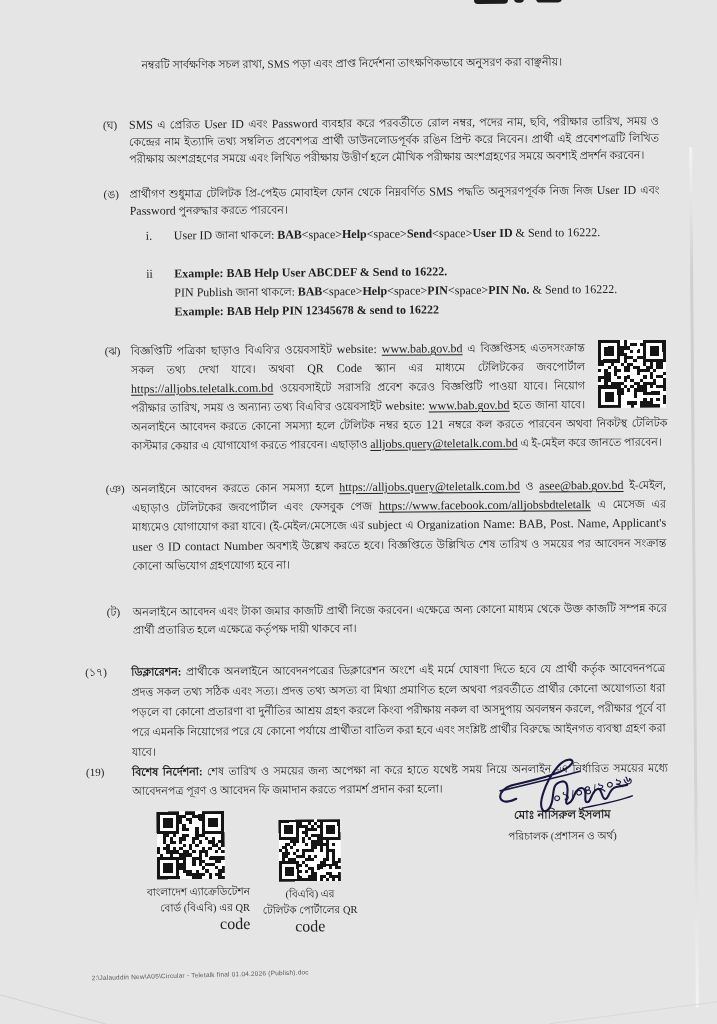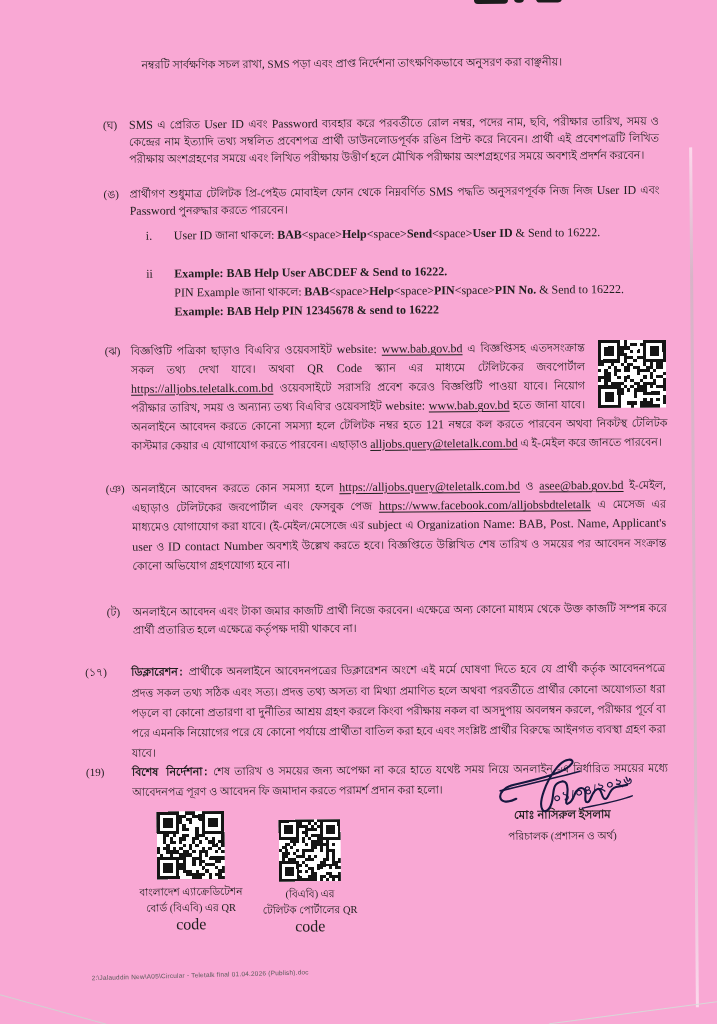--- a/index.html
+++ b/index.html
@@ -1,26 +1,26 @@
 <!DOCTYPE html>
 <html><head>
 <meta charset="utf-8">
 <style>
   html,body{margin:0;padding:0;}
   body{width:717px;height:1024px;background:#fdfdfd;overflow:hidden;
        font-family:"Liberation Serif",serif;color:#1f1f1f;}
-  .page{position:relative;width:717px;height:1024px;background:#f9a8d4;overflow:hidden;}
+  .page{position:relative;width:717px;height:1024px;background:#e5e5e5;overflow:hidden;}
   .scan{position:absolute;inset:0;transform:rotate(-0.45deg);transform-origin:50% 50%;}
 
   .blk{position:absolute;font-size:11px;line-height:17px;}
   .sec{position:absolute;display:flex;font-size:11px;}
   .mk{flex:none;width:26px;}
   .mk-w{flex:none;width:46px;}
   .bd{flex:1;text-align:justify;}
-  .b{font-weight:700;font-family:Liberation Mono, monospace;}
+  .b{font-weight:700;}
   .u{text-decoration:underline;text-underline-offset:2px;}
   .en{font-family:"Liberation Serif",serif;font-size:12px;}
 
   #intro{left:145px;top:55px;width:508px;}
   #sec-gha{left:106px;top:115px;width:556px;line-height:16.8px;}
   #sec-uma{left:106px;top:184px;width:556px;line-height:17px;}
   #sub-i{left:148px;top:225px;width:505px;line-height:19px;}
   #sub-ii{left:148px;top:263px;width:505px;line-height:19px;}
   .sub-lbl{flex:none;width:28px;font-size:12px;}
   #sub-ii .bd p{margin:0;}
@@ -33,21 +33,21 @@
   .qr-float{float:right;width:70px;height:68px;margin:2px 0 6px 12px;}
   .qr-box svg,.qr-float svg{width:100%;height:100%;display:block;}
 
   #signature{position:absolute;left:462px;top:758px;width:196px;text-align:center;}
   #sig-svg{position:absolute;left:22px;top:0;width:152px;height:60px;}
   .sig-date{position:absolute;left:88px;top:24px;transform:rotate(-14deg);
             font-size:12.5px;font-weight:700;color:#17173f;letter-spacing:1px;white-space:nowrap;}
   .sig-name{padding-top:50px;font-weight:700;font-size:11.5px;}
   .sig-title{font-size:10.5px;margin-top:3px;}
 
-  #qr-left{position:absolute;left:129px;top:810px;width:118px;text-align:center;font-size:10.5px;line-height:16px;}
+  #qr-left{position:absolute;left:129px;top:810px;width:118px;text-align:right;font-size:10.5px;line-height:16px;}
   #qr-right{position:absolute;left:246px;top:819px;width:122px;text-align:center;font-size:10.5px;line-height:16px;}
   #qr-left .qr-box{width:68px;height:68px;margin:0 auto 5px;}
   #qr-right .qr-box{width:62px;height:62px;margin:0 auto 5px;}
   .cap-en{font-size:16px;}
 
   #footer{position:absolute;left:88px;top:970px;font-family:"Liberation Sans",sans-serif;
           font-size:6.5px;color:#5a5a5a;transform:rotate(-1.1deg);letter-spacing:.2px;}
 
   
   .smudge{position:absolute;left:478px;top:0;width:88px;height:6px;}
@@ -85,21 +85,21 @@
 
     <div id="sub-i" class="sec">
       <span class="sub-lbl">i.</span>
       <span class="bd"><span class="en">User ID </span><span>জানা থাকলে: </span><span class="b en">BAB</span><span class="en">&lt;space&gt;</span><span class="b en">Help</span><span class="en">&lt;space&gt;</span><span class="b en">Send</span><span class="en">&lt;space&gt;</span><span class="b en">User ID</span><span class="en"> &amp; Send to 16222.</span></span>
     </div>
 
     <div id="sub-ii" class="sec">
       <span class="sub-lbl">ii</span>
       <span class="bd">
         <p><span class="b en">Example: BAB Help User ABCDEF &amp; Send to 16222.</span></p>
-        <p><span class="en">PIN Example </span><span>জানা থাকলে: </span><span class="b en">BAB</span><span class="en">&lt;space&gt;</span><span class="b en">Help</span><span class="en">&lt;space&gt;</span><span class="b en">PIN</span><span class="en">&lt;space&gt;</span><span class="b en">PIN No.</span><span class="en"> &amp; Send to 16222.</span></p>
+        <p><span class="en">PIN Publish </span><span>জানা থাকলে: </span><span class="b en">BAB</span><span class="en">&lt;space&gt;</span><span class="b en">Help</span><span class="en">&lt;space&gt;</span><span class="b en">PIN</span><span class="en">&lt;space&gt;</span><span class="b en">PIN No.</span><span class="en"> &amp; Send to 16222.</span></p>
         <p><span class="b en">Example: BAB Help PIN 12345678 &amp; send to 16222</span></p>
       </span>
     </div>
 
     <div id="sec-jha" class="sec">
       <span class="mk">(ঝ)</span>
       <span class="bd">
         <span class="qr-float">
             <svg viewBox="0 0 21 21" shape-rendering="crispEdges" xmlns="http://www.w3.org/2000/svg">
               <rect width="21" height="21" fill="#fff"></rect>

